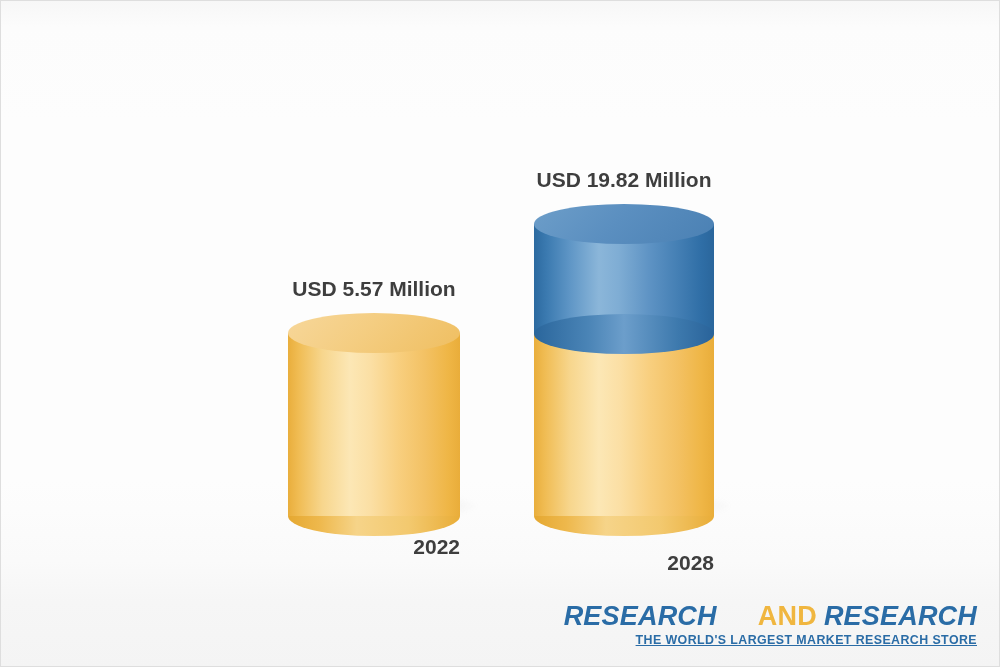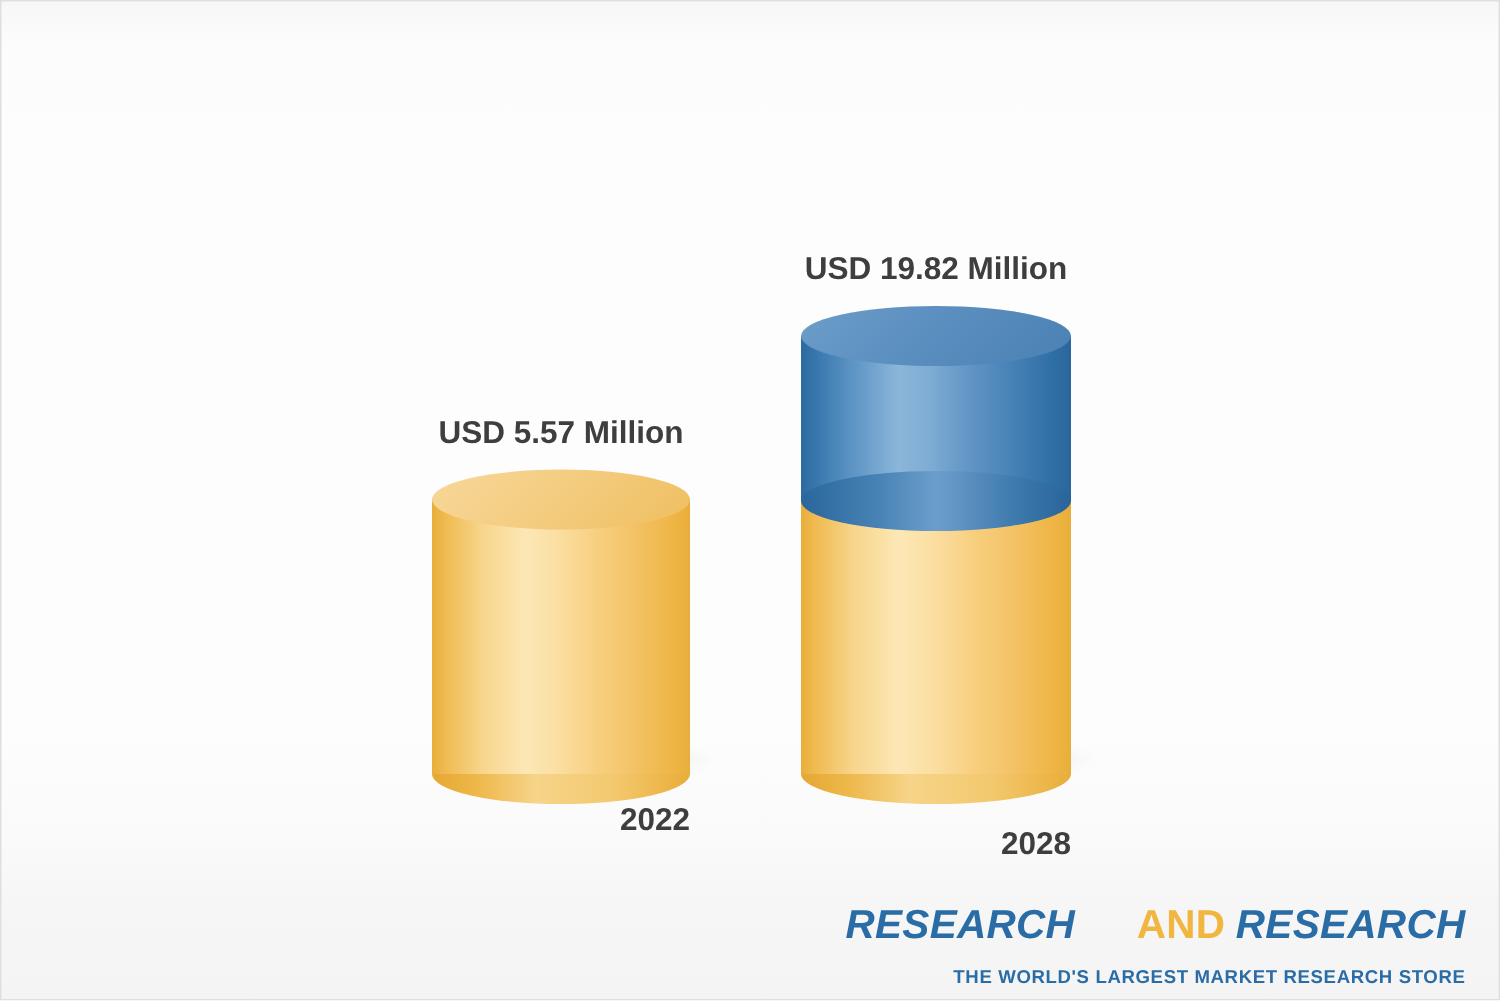--- a/index.html
+++ b/index.html
@@ -182,21 +182,22 @@
   }
   .logo-main .lw-blue { color: #2a6ca6; font-style: italic; }
   .logo-main .lw-gold { color: #f0b63f; }
   .logo-tag {
     font-size: 12.4px;
     font-weight: bold;
     color: #2a6ca6;
     letter-spacing: 0.42px;
     line-height: 16px;
     white-space: nowrap;
-    margin-top: 12px;
+    margin-top: 1px;
+    text-decoration: underline;
   }
 </style>
 </head>
 <body>
 
 <div class="card">
 
 
   <div class="plot">
 

